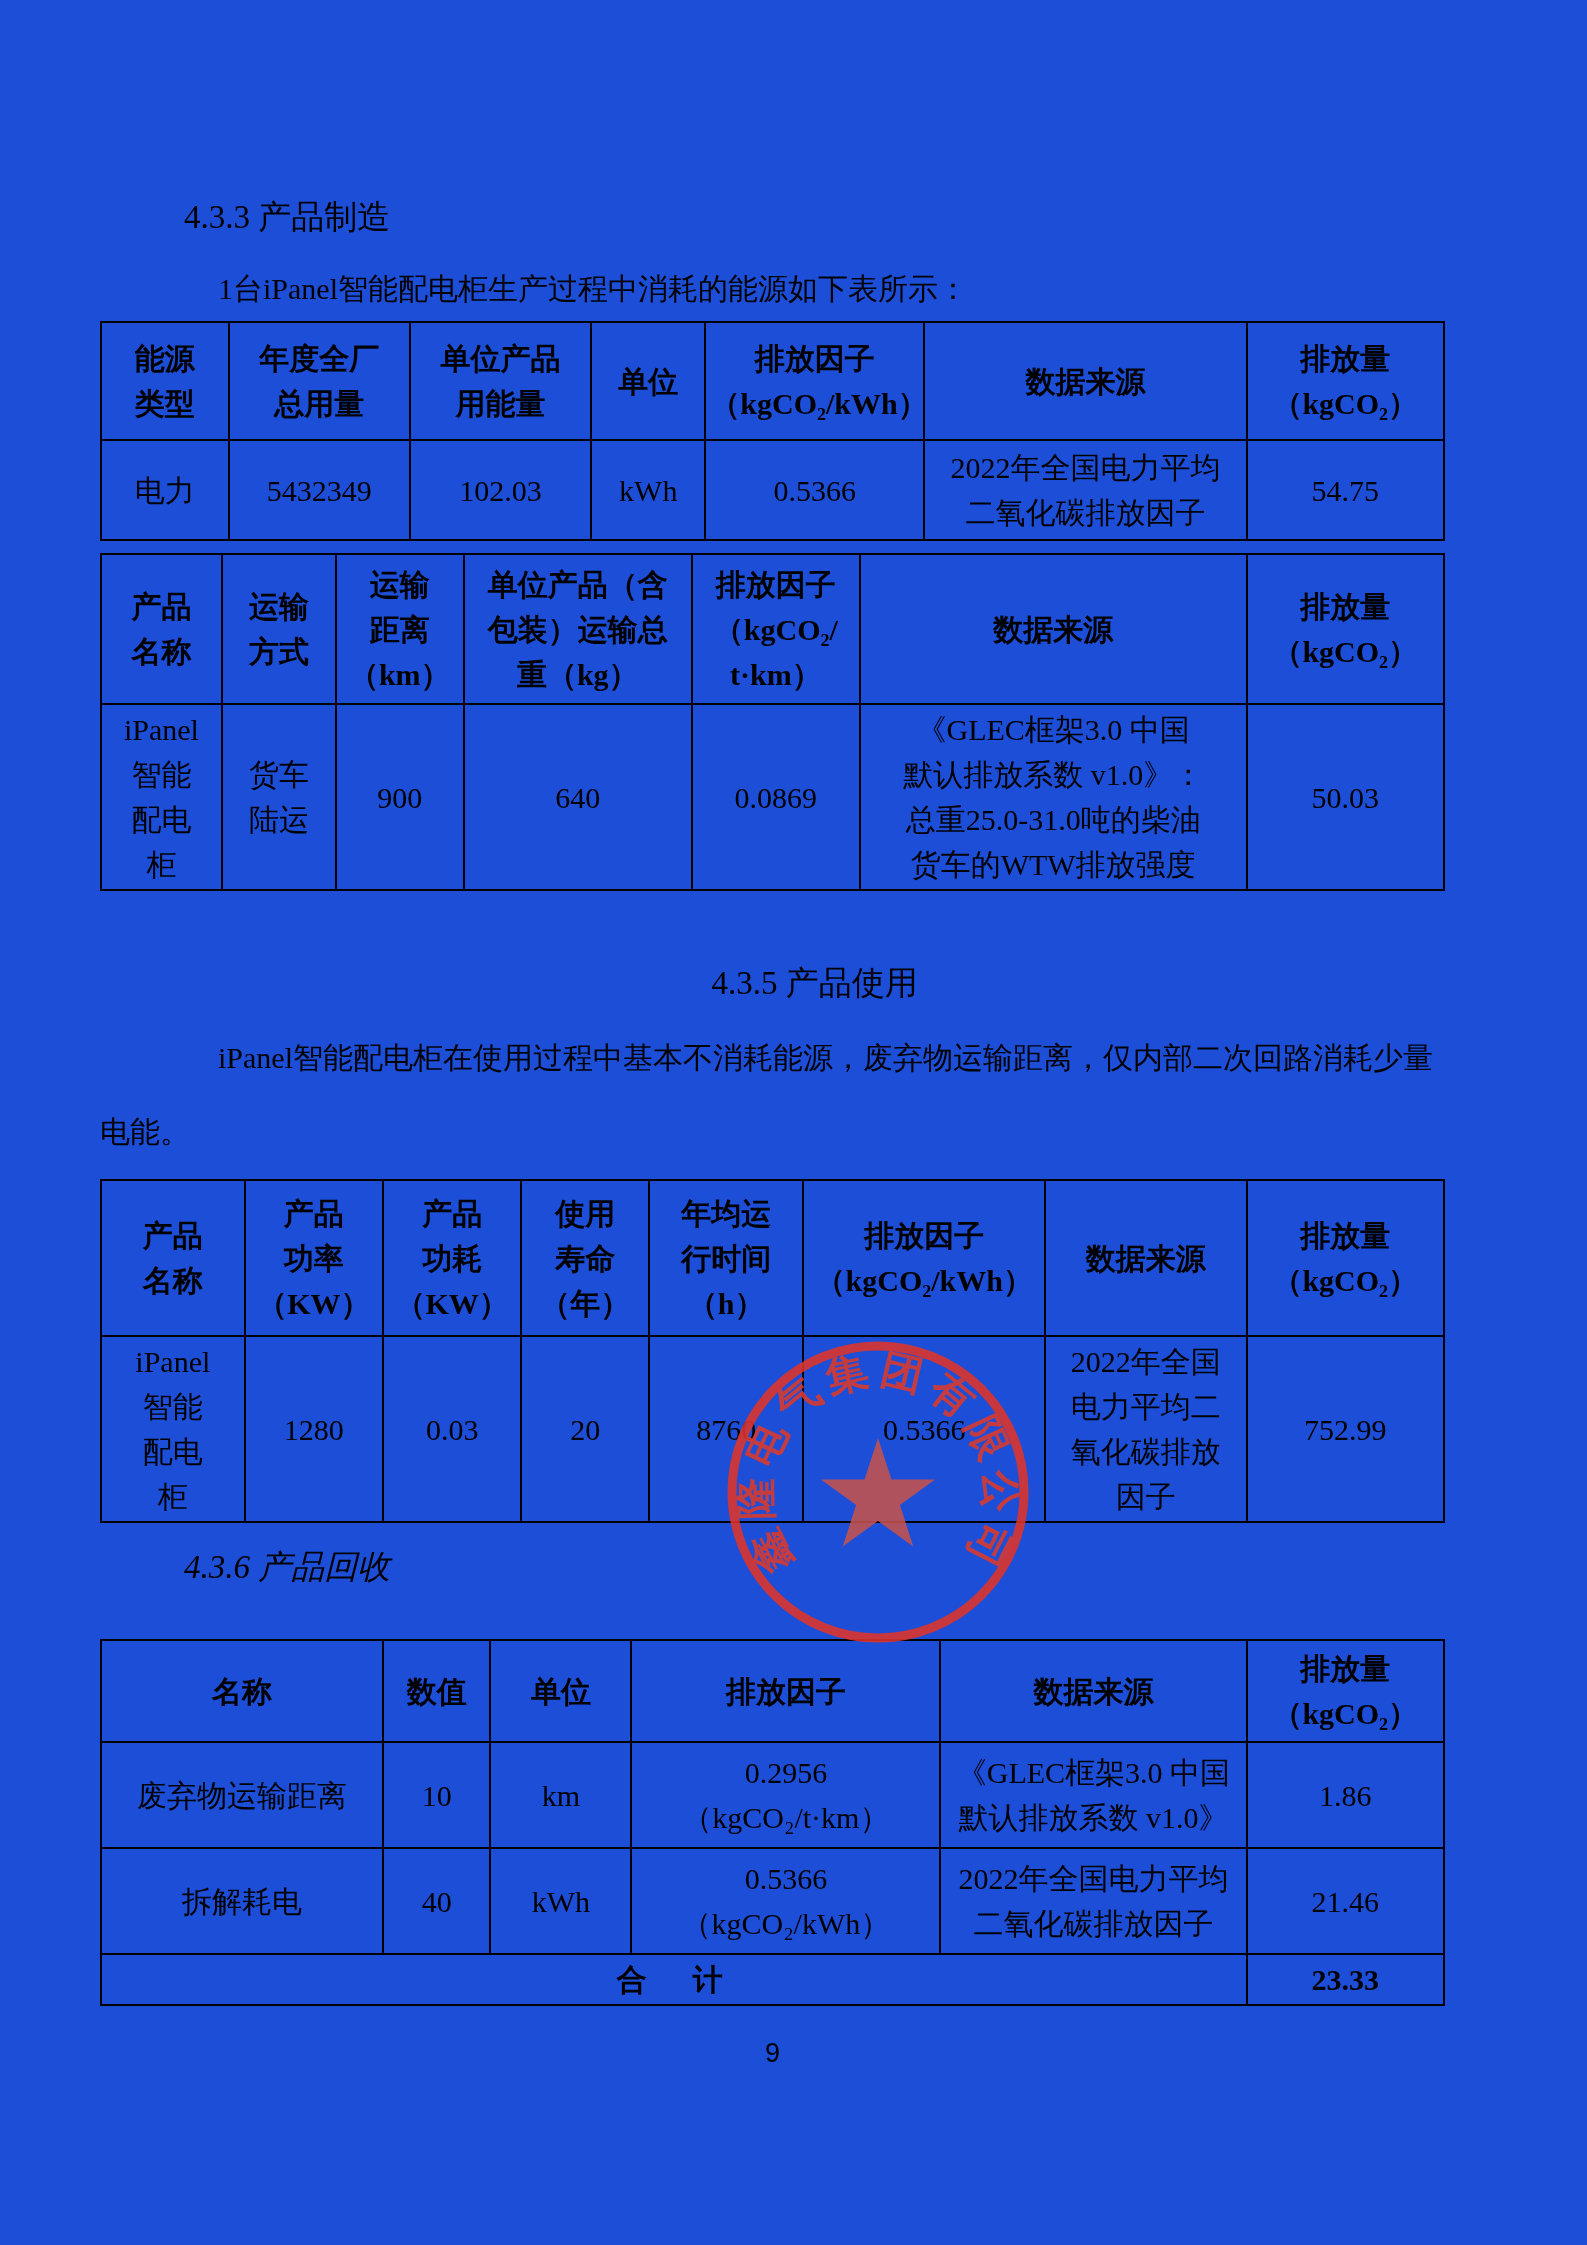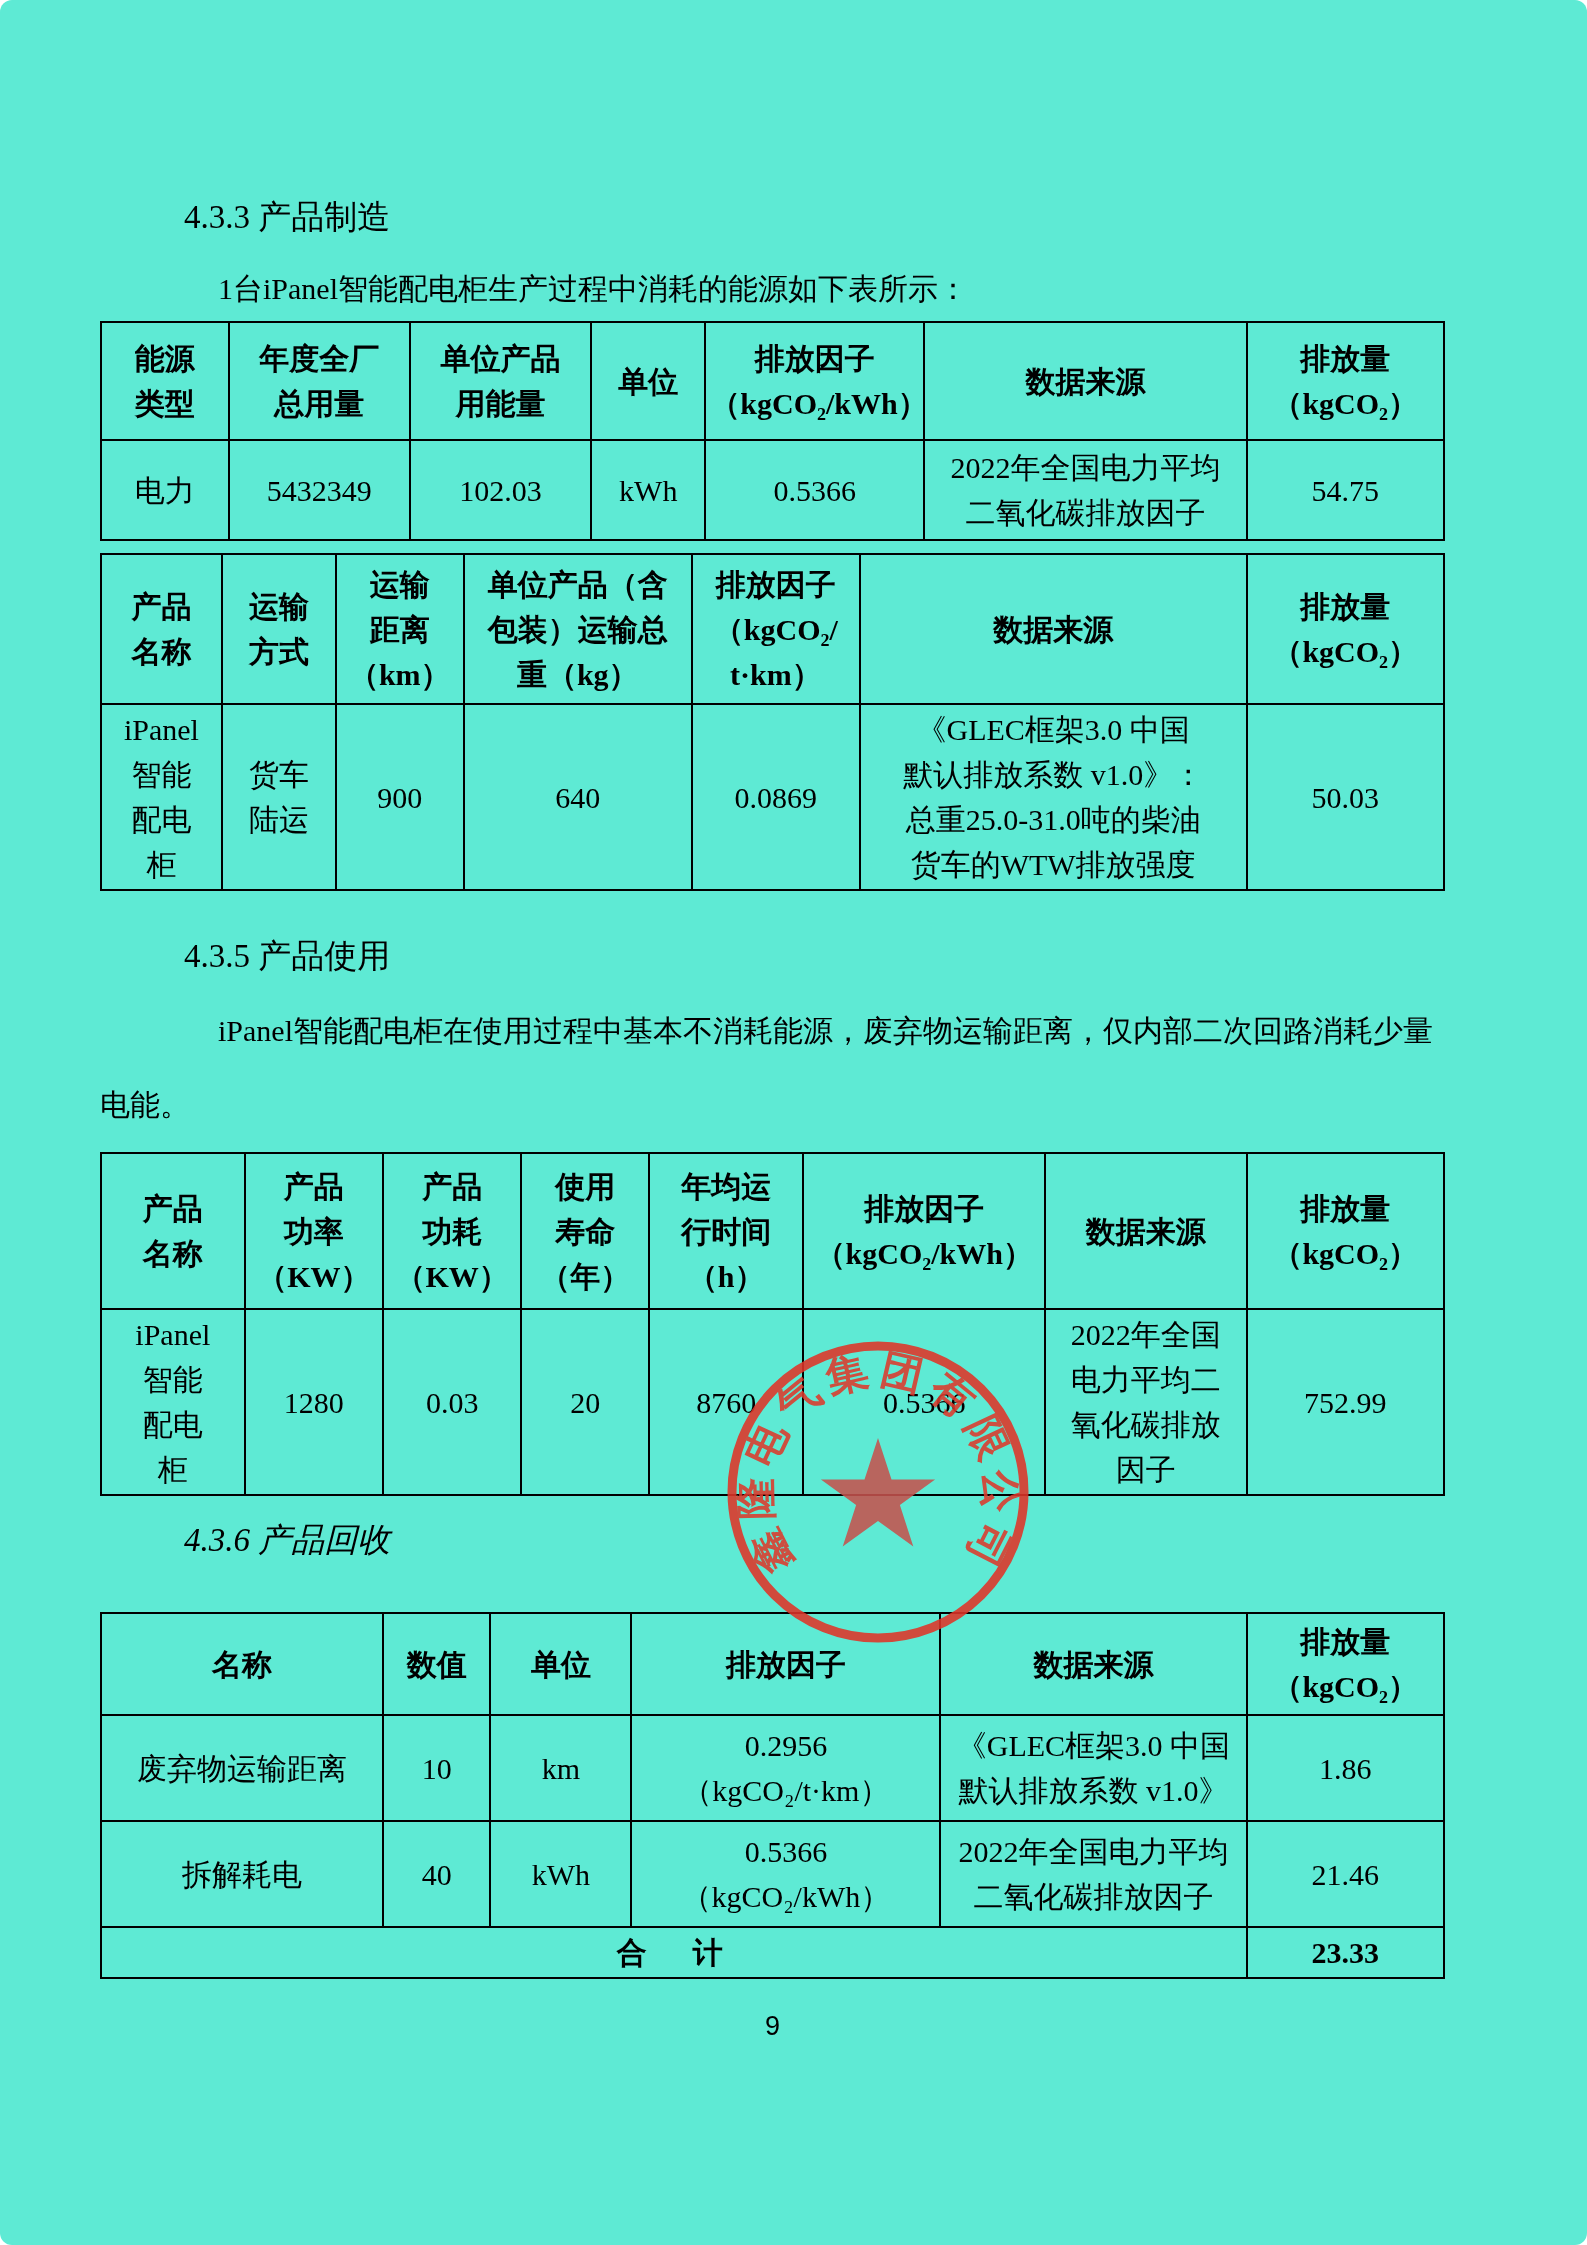--- a/index.html
+++ b/index.html
@@ -1,35 +1,34 @@
 <!DOCTYPE html>
 <html><head>
 <meta charset="utf-8">
 <style>
   html,body{margin:0;padding:0;background:#fff;}
   .page{
     position:relative;
     width:1587px;
     height:2245px;
-    background:#5eead4;
+    background:#1d4ed8;
     font-family:"Liberation Serif","DejaVu Serif",serif;
     color:#000;
     overflow:hidden;
-    border-radius:12px;
   }
   .content{margin-left:100px;width:1345px;}
   .section-heading{
     font-size:33px;
     font-weight:normal;
     line-height:40px;
     margin:0 0 0 84px;
   }
   .h433{padding-top:197px;}
   .h434{margin-top:46px;}
-  .h435{margin-top:45px;}
+  .h435{margin-top:72px;text-align:center;}
   .h436{margin-top:24px;font-style:italic;}
   .para{
     font-size:30px;
     line-height:40px;
     margin:32px 0 0 0;
     text-indent:118px;
   }
   .para-usage{
     margin-top:18px;
     line-height:74px;

